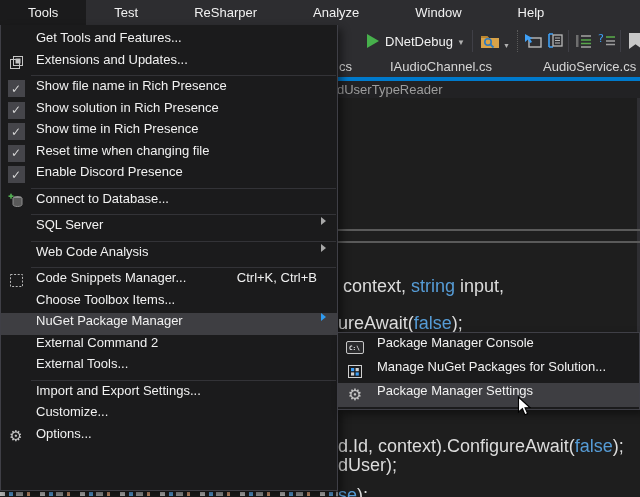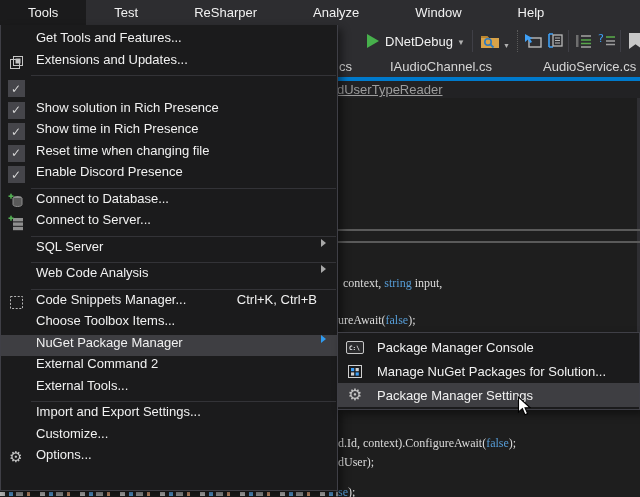--- a/index.html
+++ b/index.html
@@ -25,27 +25,27 @@
   .bookmark-shape { width:13px; height:16px; background:#c8c8c8;
     clip-path:polygon(0 0,100% 0,100% 100%,50% 70%,0 100%); }
   .dim { opacity:.5; }
   
   .tabbar { position:absolute; top:57px; left:0; right:0; height:20px; background:#2d2d30;
     font-size:13px; color:#d6d6d6; }
   .tab-label { position:absolute; top:2px; white-space:nowrap; }
   .tab-accent { position:absolute; top:77px; left:0; right:0; height:4px; background:#007acc; }
   .breadcrumb { position:absolute; top:81px; left:0; right:0; height:17px; background:#222224;
     color:#9d9d9d; font-size:13px; }
-  .breadcrumb span { position:absolute; left:337px; top:1px; white-space:nowrap;text-decoration:underline; }
+  .breadcrumb span { position:absolute; left:337px; top:1px; white-space:nowrap; }
   
   .editor-bg { position:absolute; top:98px; left:338px; right:0; bottom:0; background:#1e1e1e; }
   .editor-left-line { position:absolute; top:98px; left:336px; width:2px; bottom:0; background:#3f3f46; z-index:1; }
   .scroll-strip { position:absolute; top:98px; right:0; width:3px; height:235px; background:#2f2f33; z-index:1; }
   .splitter { position:absolute; left:338px; right:0; height:2px; background:#5a5a5a; z-index:1; }
-  .code-line { position:absolute; font-family:Liberation Serif, serif; font-size:12px;
+  .code-line { position:absolute; font-family:Liberation Sans, sans-serif; font-size:18px;
     white-space:pre; z-index:1; }
   .tok-plain { color:#dcdcdc; }
   .tok-keyword { color:#569cd6; }
   .clip-strip { position:absolute; left:0; top:492px; width:338px; height:4px; z-index:2;
     background:repeating-linear-gradient(90deg,#b9b9b9 0 5px,transparent 5px 9px,#569cd6 9px 13px,
       transparent 13px 16px,#9f9f9f 16px 23px,transparent 23px 27px,#cf9872 27px 30px,transparent 30px 40px); }
   
   .menu { position:absolute; top:25px; left:0; width:338px; height:466px; padding-top:5px;
     background:#1b1b1c; border:1px solid #3f3f46; border-top:none; overflow:hidden; z-index:10;
     box-shadow:4px 4px 8px rgba(0,0,0,.45); }
@@ -62,21 +62,21 @@
   .menu-sep { height:1px; background:#333337; margin:2px 1px 2px 30px; }
   .check { width:17px; height:17px; background:#45454a; color:#d6d6d6; font-size:12px;
     display:flex; align-items:center; justify-content:center; }
   .gear-glyph { color:#c5c5c5; font-size:15px; line-height:1; font-family:"DejaVu Sans",sans-serif; }
   .console-glyph { display:inline-block; width:18px; height:13px; background:#2a2a2c;
     border:1px solid #c8c8c8; border-radius:2px; color:#f0f0f0; font-size:6px; font-weight:bold;
     line-height:11px; text-align:left; padding-left:2px; font-family:"DejaVu Sans Mono",monospace; }
   
   .submenu { position:absolute; top:332px; left:337px; width:303px; padding:2px 0;
     background:#1b1b1c; border:1px solid #3f3f46; z-index:20; box-shadow:4px 4px 8px rgba(0,0,0,.45); }
-  .sub-item { height:24px; display:flex; align-items:center; font-size:13px; color:#f1f1f1;
+  .sub-item { height:24px; display:flex; font-size:13px; color:#f1f1f1;
     white-space:nowrap; }
   .sub-item.hl { background:#3e3e42; }
   .submenu .mi-icon { flex:0 0 34px; }
   .submenu .gear-glyph { font-size:16px; }
   
   .cursor { position:absolute; left:517px; top:396px; z-index:30; }
 </style>
 </head>
 <body>
 
@@ -201,20 +201,21 @@
             <rect x="6.5" y="3.5" width="5" height="5" fill="#c5c5c5"></rect>
           </svg>
         </span>
         <span class="mi-label">Extensions and Updates...</span>
       </div>
       <div class="menu-sep"></div>
       <div class="menu-item">
         <span class="mi-icon">
           <span class="check">✓</span>
         </span>
+        <span class="mi-label">Show file name in Rich Presence</span>
       </div>
       <div class="menu-item">
         <span class="mi-icon">
           <span class="check">✓</span>
         </span>
         <span class="mi-label">Show solution in Rich Presence</span>
       </div>
       <div class="menu-item">
         <span class="mi-icon">
           <span class="check">✓</span>
@@ -237,32 +238,20 @@
       <div class="menu-item">
         <span class="mi-icon">
           <svg width="16" height="16">
             <ellipse cx="9.5" cy="5" rx="4.5" ry="2" fill="#8f8f8f"></ellipse>
             <path d="M5 5 v6.5 c0 1.2 2 2 4.5 2 s4.5-.8 4.5-2 V5" fill="#5a5a5a" stroke="#8f8f8f"></path>
             <rect x="0.5" y="2.4" width="5" height="1.6" fill="#54b054"></rect>
             <rect x="2.2" y="0.7" width="1.6" height="5" fill="#54b054"></rect>
           </svg>
         </span>
         <span class="mi-label">Connect to Database...</span>
-      </div>
-      <div class="menu-item">
-        <span class="mi-icon">
-          <svg width="16" height="16">
-            <rect x="5" y="3" width="10" height="3.4" fill="#8f8f8f"></rect>
-            <rect x="5" y="7.4" width="10" height="3.4" fill="#8f8f8f"></rect>
-            <rect x="5" y="11.8" width="10" height="3.4" fill="#8f8f8f"></rect>
-            <rect x="0.5" y="2.4" width="5" height="1.6" fill="#54b054"></rect>
-            <rect x="2.2" y="0.7" width="1.6" height="5" fill="#54b054"></rect>
-          </svg>
-        </span>
-        <span class="mi-label">Connect to Server...</span>
       </div>
       <div class="menu-sep"></div>
       <div class="menu-item">
         <span class="mi-icon"></span>
         <span class="mi-label">SQL Server</span>
         <span class="mi-arrow">
           <span class="tri"></span>
         </span>
       </div>
       <div class="menu-sep"></div>

